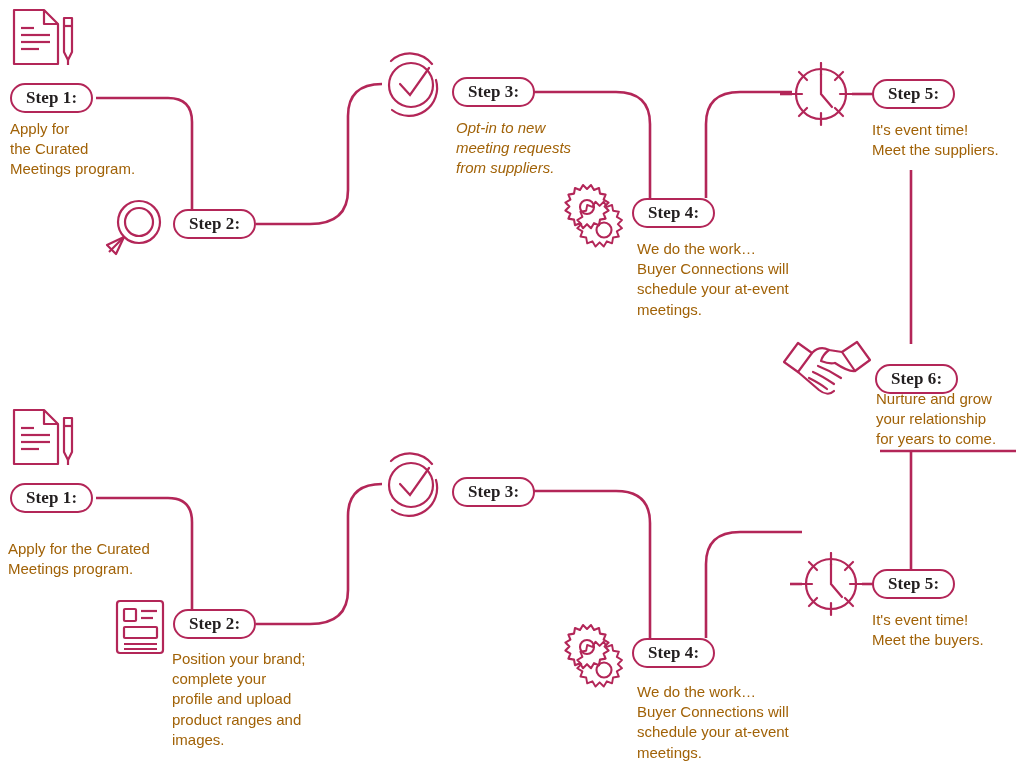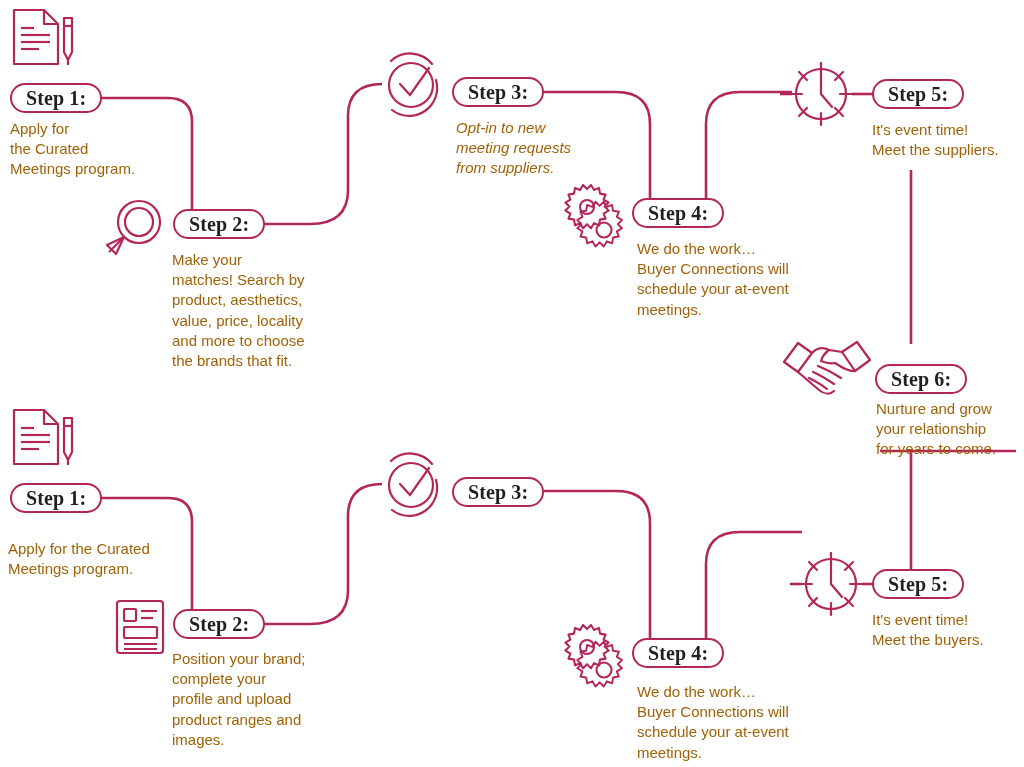--- a/index.html
+++ b/index.html
@@ -31,21 +31,21 @@
     border-radius:999px;
     background:#ffffff;
     height:30px;
     padding:0 14px;
     box-sizing:border-box;
     z-index:6;
   }
   .pill span{
     font-family:"Liberation Serif", serif;
     font-weight:700;
-    font-size:20px;
+    font-size:17px;
     line-height:20px;
     color:#231f20;
     white-space:nowrap;
     letter-spacing:.1px;
   }
   .desc{
     position:absolute;
     font-family:"Liberation Sans", sans-serif;
     font-size:15px;
     line-height:20.2px;
@@ -221,26 +221,20 @@
   <div class="pill" style="left:10px;top:83px;">
     <span>Step 1:</span>
   </div>
   <div class="desc" style="left:10px;top:119px;width:170px;">Apply for
 the Curated
 Meetings program.</div>
 
   <div class="pill" style="left:173px;top:209px;">
     <span>Step 2:</span>
   </div>
-  <div class="desc" style="left:172px;top:250px;width:160px;">Make your
-matches! Search by
-product, aesthetics,
-value, price, locality
-and more to choose
-the brands that fit.</div>
 
   <div class="pill" style="left:452px;top:77px;">
     <span>Step 3:</span>
   </div>
   <div class="desc" style="left:456px;top:118px;width:180px;font-style:italic;">Opt-in to new
 meeting requests
 from suppliers.</div>
 
   <div class="pill" style="left:632px;top:198px;">
     <span>Step 4:</span>
@@ -252,21 +246,21 @@
 
   <div class="pill" style="left:872px;top:79px;">
     <span>Step 5:</span>
   </div>
   <div class="desc" style="left:872px;top:120px;width:150px;">It's event time!
 Meet the suppliers.</div>
 
   <div class="pill" style="left:875px;top:364px;text-align:right;">
     <span>Step 6:</span>
   </div>
-  <div class="desc" style="left:876px;top:389px;width:148px;margin-top:10px;">Nurture and grow
+  <div class="desc" style="left:876px;top:389px;width:148px;">Nurture and grow
 your relationship
 for years to come.</div>
 
   <div class="pill" style="left:10px;top:483px;">
     <span>Step 1:</span>
   </div>
   <div class="desc" style="left:8px;top:519px;width:200px;margin-top:20px;">Apply for the Curated
 Meetings program.</div>
 
   <div class="pill" style="left:173px;top:609px;">

